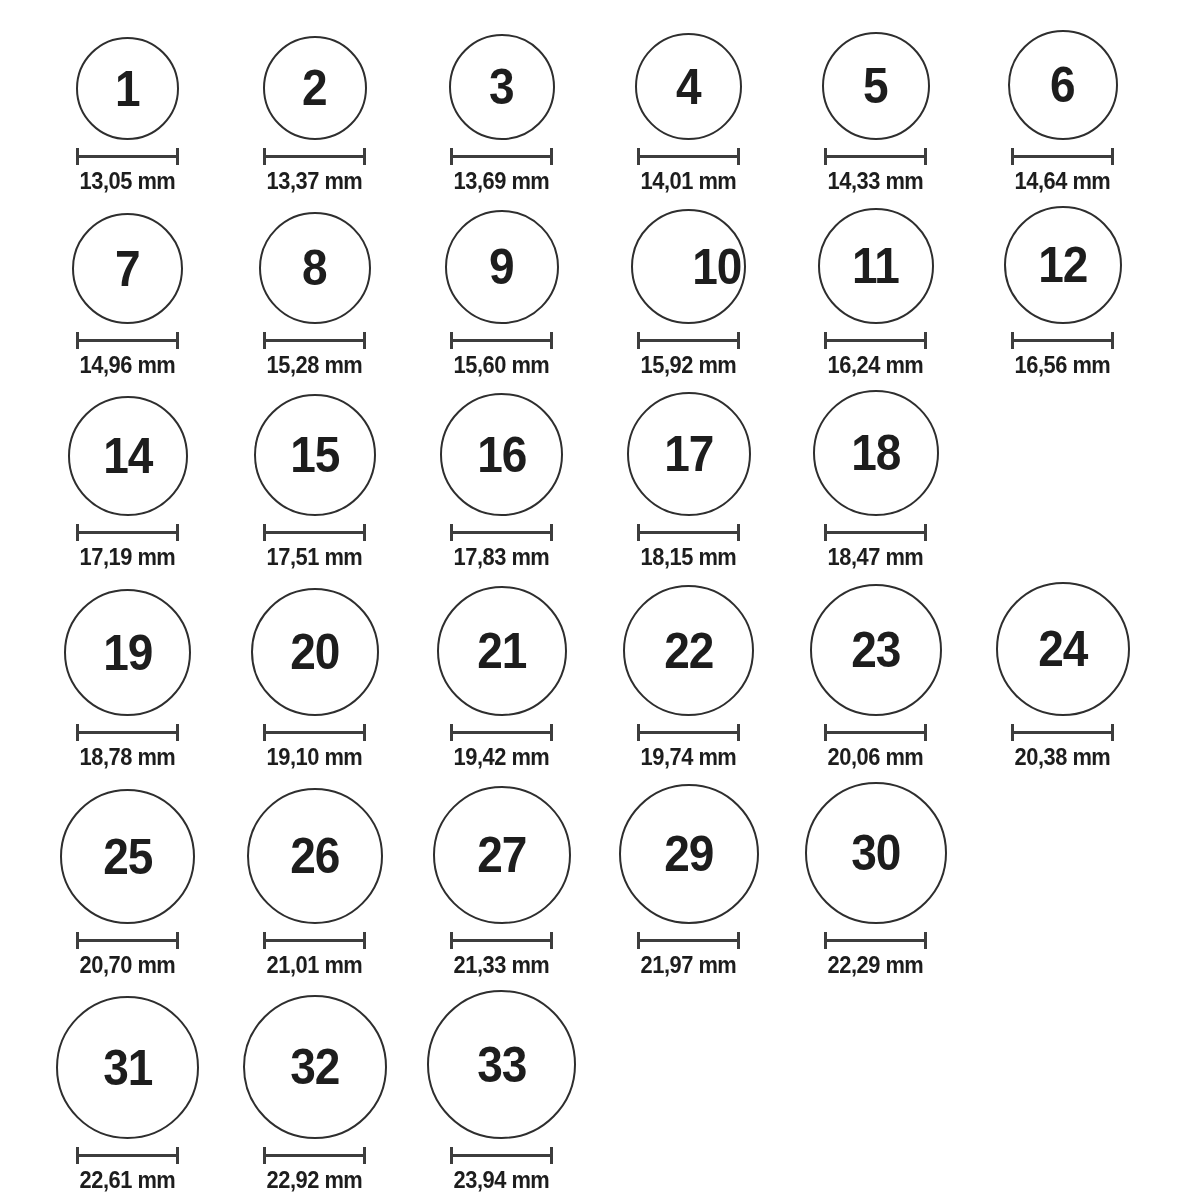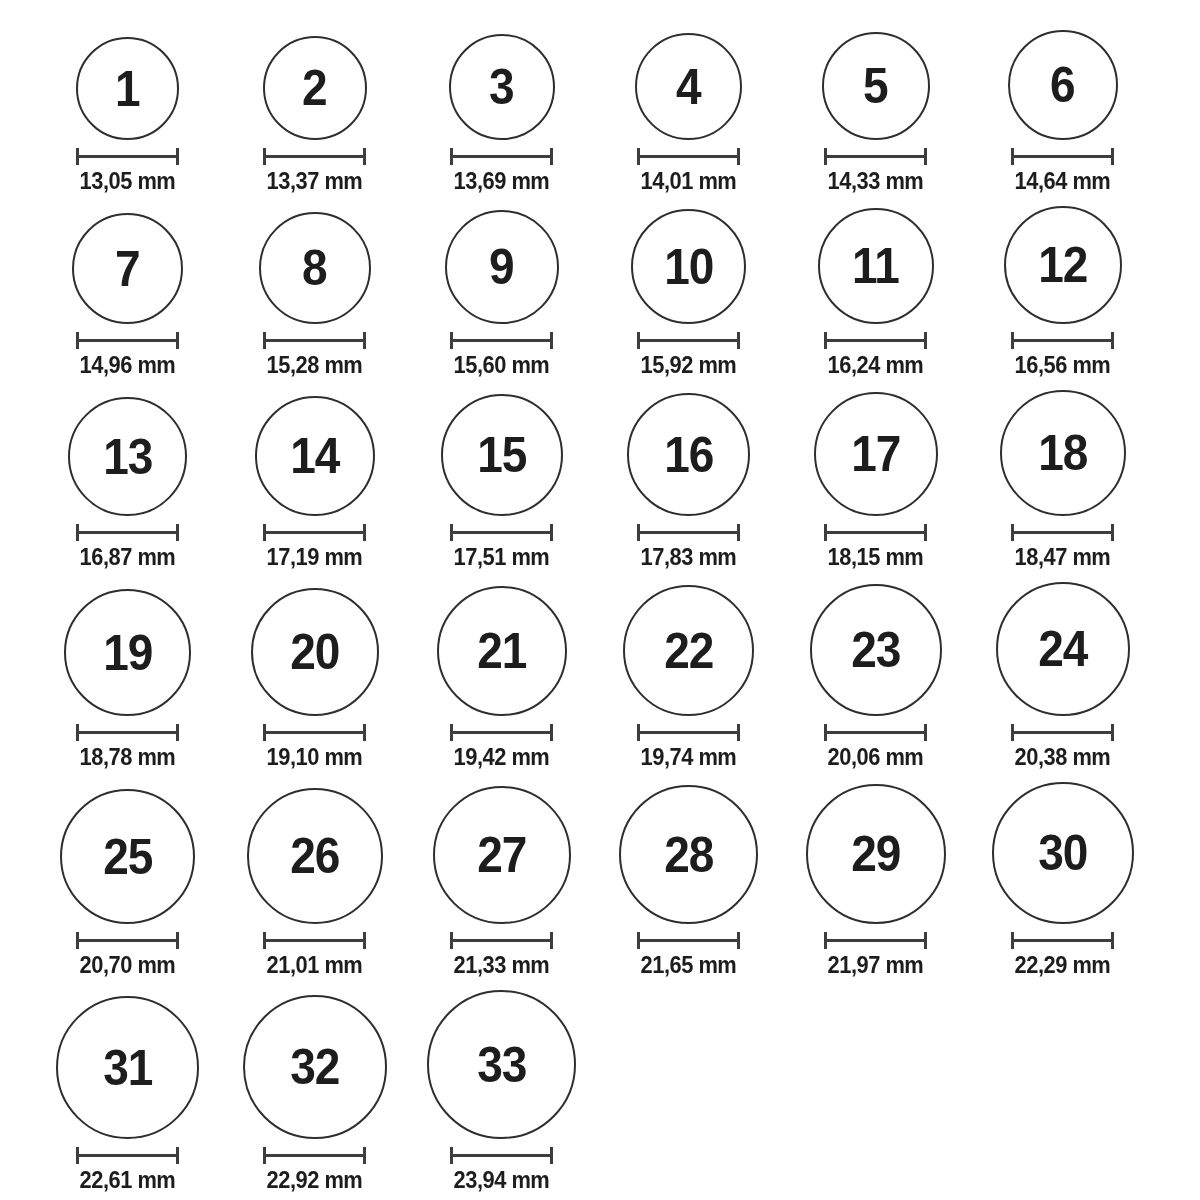--- a/index.html
+++ b/index.html
@@ -180,21 +180,21 @@
           <span class="ring-size-number">9</span>
         </div>
         <div class="dim-line">
           <div class="dim-tick-left"></div>
           <div class="dim-bar"></div>
           <div class="dim-tick-right"></div>
         </div>
         <div class="diameter-label">15,60 mm</div>
       </div>
       <div class="size-cell">
-        <div class="ring-circle" style="width: 115px; height: 115px;">
+        <div class="ring-circle" style="width: 115px; height: 115px; justify-content: flex-end;">
           <span class="ring-size-number">10</span>
         </div>
         <div class="dim-line">
           <div class="dim-tick-left"></div>
           <div class="dim-bar"></div>
           <div class="dim-tick-right"></div>
         </div>
         <div class="diameter-label">15,92 mm</div>
       </div>
       <div class="size-cell">
@@ -215,31 +215,20 @@
         <div class="dim-line">
           <div class="dim-tick-left"></div>
           <div class="dim-bar"></div>
           <div class="dim-tick-right"></div>
         </div>
         <div class="diameter-label">16,56 mm</div>
       </div>
     </div>
     <div class="size-row">
       <div class="size-cell">
-        <div class="ring-circle" style="width: 119px; height: 119px;">
-          <span class="ring-size-number">13</span>
-        </div>
-        <div class="dim-line">
-          <div class="dim-tick-left"></div>
-          <div class="dim-bar"></div>
-          <div class="dim-tick-right"></div>
-        </div>
-        <div class="diameter-label">16,87 mm</div>
-      </div>
-      <div class="size-cell">
         <div class="ring-circle" style="width: 120px; height: 120px;">
           <span class="ring-size-number">14</span>
         </div>
         <div class="dim-line">
           <div class="dim-tick-left"></div>
           <div class="dim-bar"></div>
           <div class="dim-tick-right"></div>
         </div>
         <div class="diameter-label">17,19 mm</div>
       </div>
@@ -382,31 +371,20 @@
       <div class="size-cell">
         <div class="ring-circle" style="width: 138px; height: 138px;">
           <span class="ring-size-number">27</span>
         </div>
         <div class="dim-line">
           <div class="dim-tick-left"></div>
           <div class="dim-bar"></div>
           <div class="dim-tick-right"></div>
         </div>
         <div class="diameter-label">21,33 mm</div>
-      </div>
-      <div class="size-cell">
-        <div class="ring-circle" style="width: 139px; height: 139px;">
-          <span class="ring-size-number">28</span>
-        </div>
-        <div class="dim-line">
-          <div class="dim-tick-left"></div>
-          <div class="dim-bar"></div>
-          <div class="dim-tick-right"></div>
-        </div>
-        <div class="diameter-label">21,65 mm</div>
       </div>
       <div class="size-cell">
         <div class="ring-circle" style="width: 140px; height: 140px;">
           <span class="ring-size-number">29</span>
         </div>
         <div class="dim-line">
           <div class="dim-tick-left"></div>
           <div class="dim-bar"></div>
           <div class="dim-tick-right"></div>
         </div>

